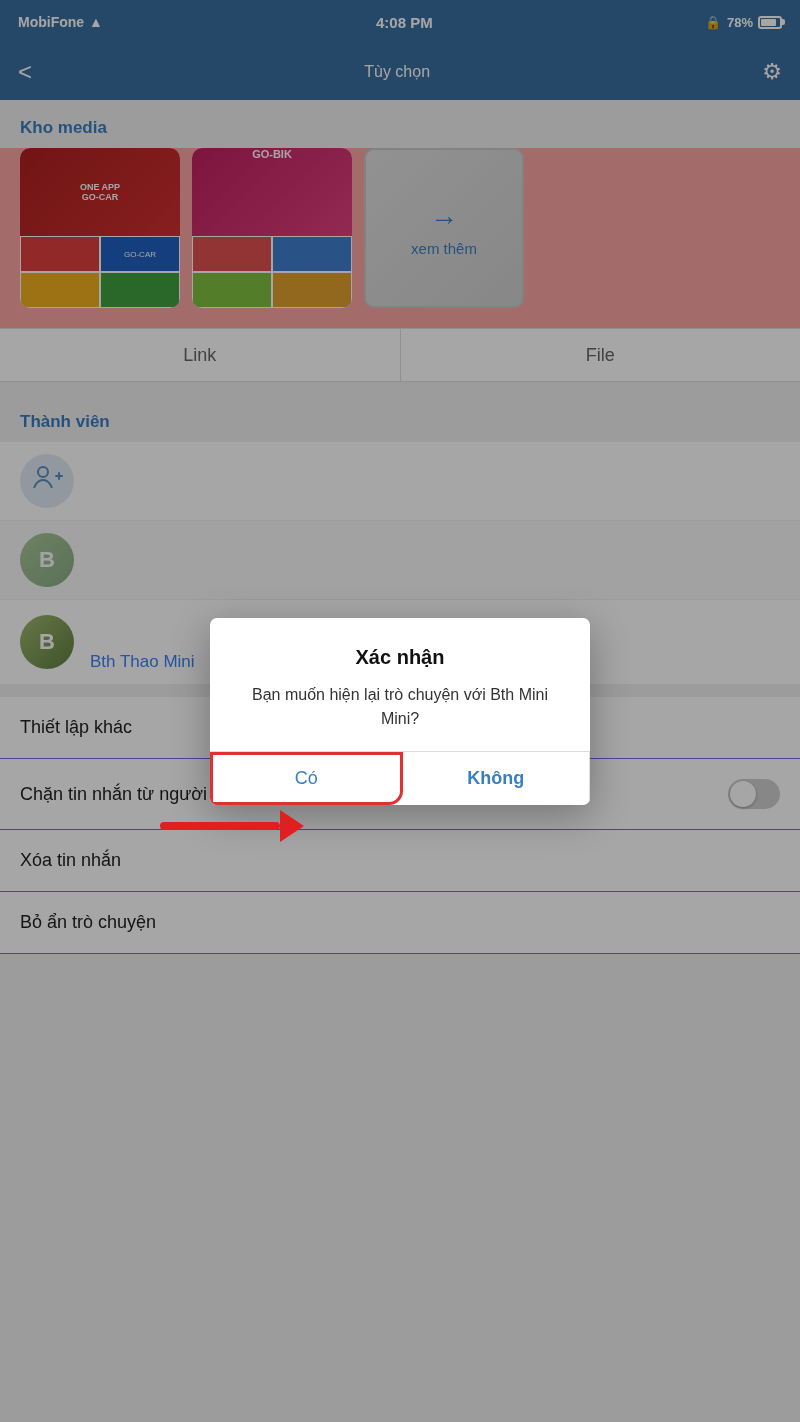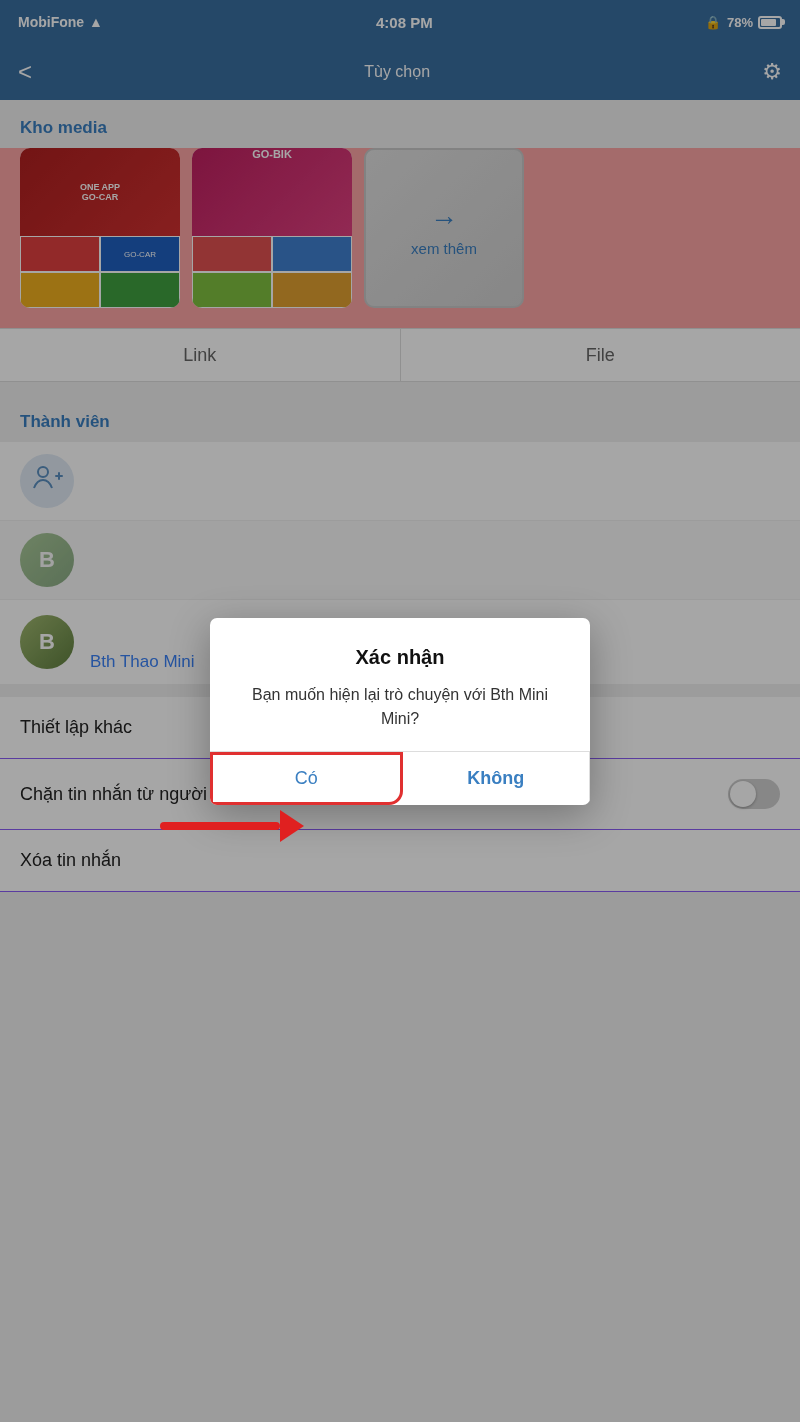--- a/index.html
+++ b/index.html
@@ -425,20 +425,23 @@
     </div>
     <div class="settings-item">
       <span>Chặn tin nhắn từ người này</span>
       <div class="toggle-container">
         <div class="toggle-thumb"></div>
       </div>
     </div>
     <div class="settings-item">
       <span>Xóa tin nhắn</span>
     </div>
+    <div class="settings-item">
+      <span>Bỏ ẩn trò chuyện</span>
+    </div>
   </div>
 
 </div>
 
 <div class="overlay">
 
   <div class="red-arrow">
     <div class="arrow-shaft"></div>
     <div class="arrow-head"></div>
   </div>

